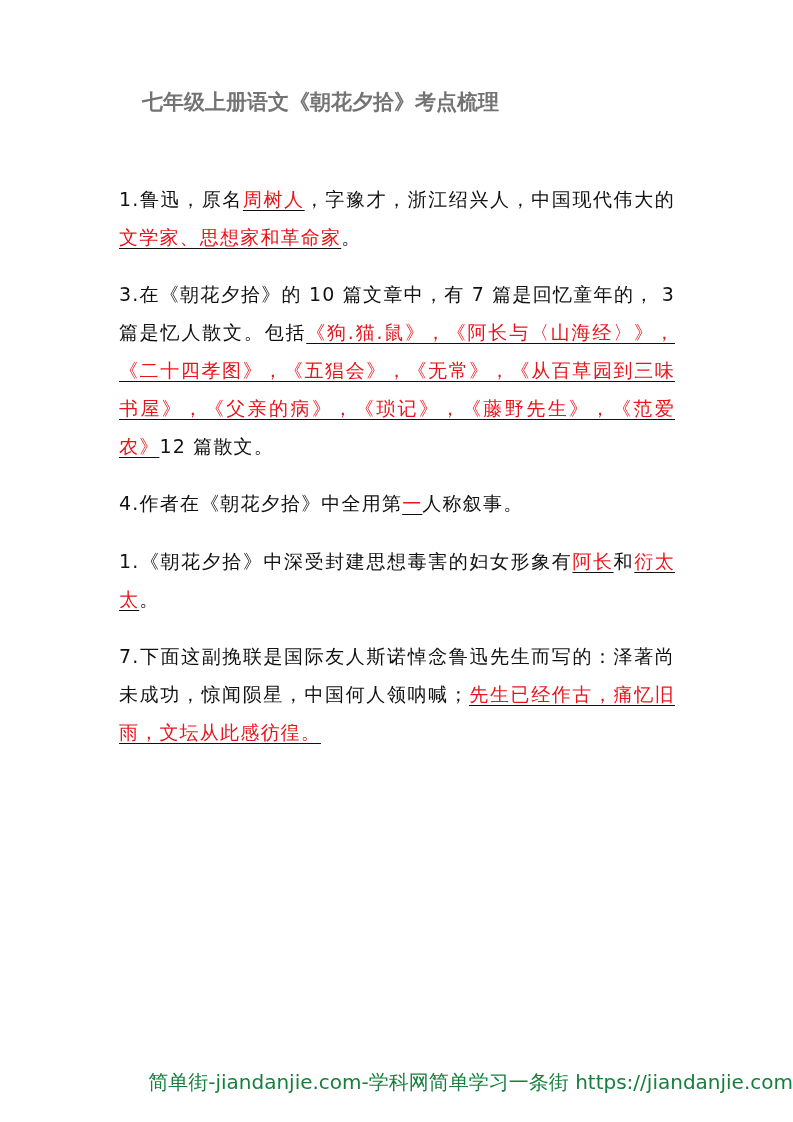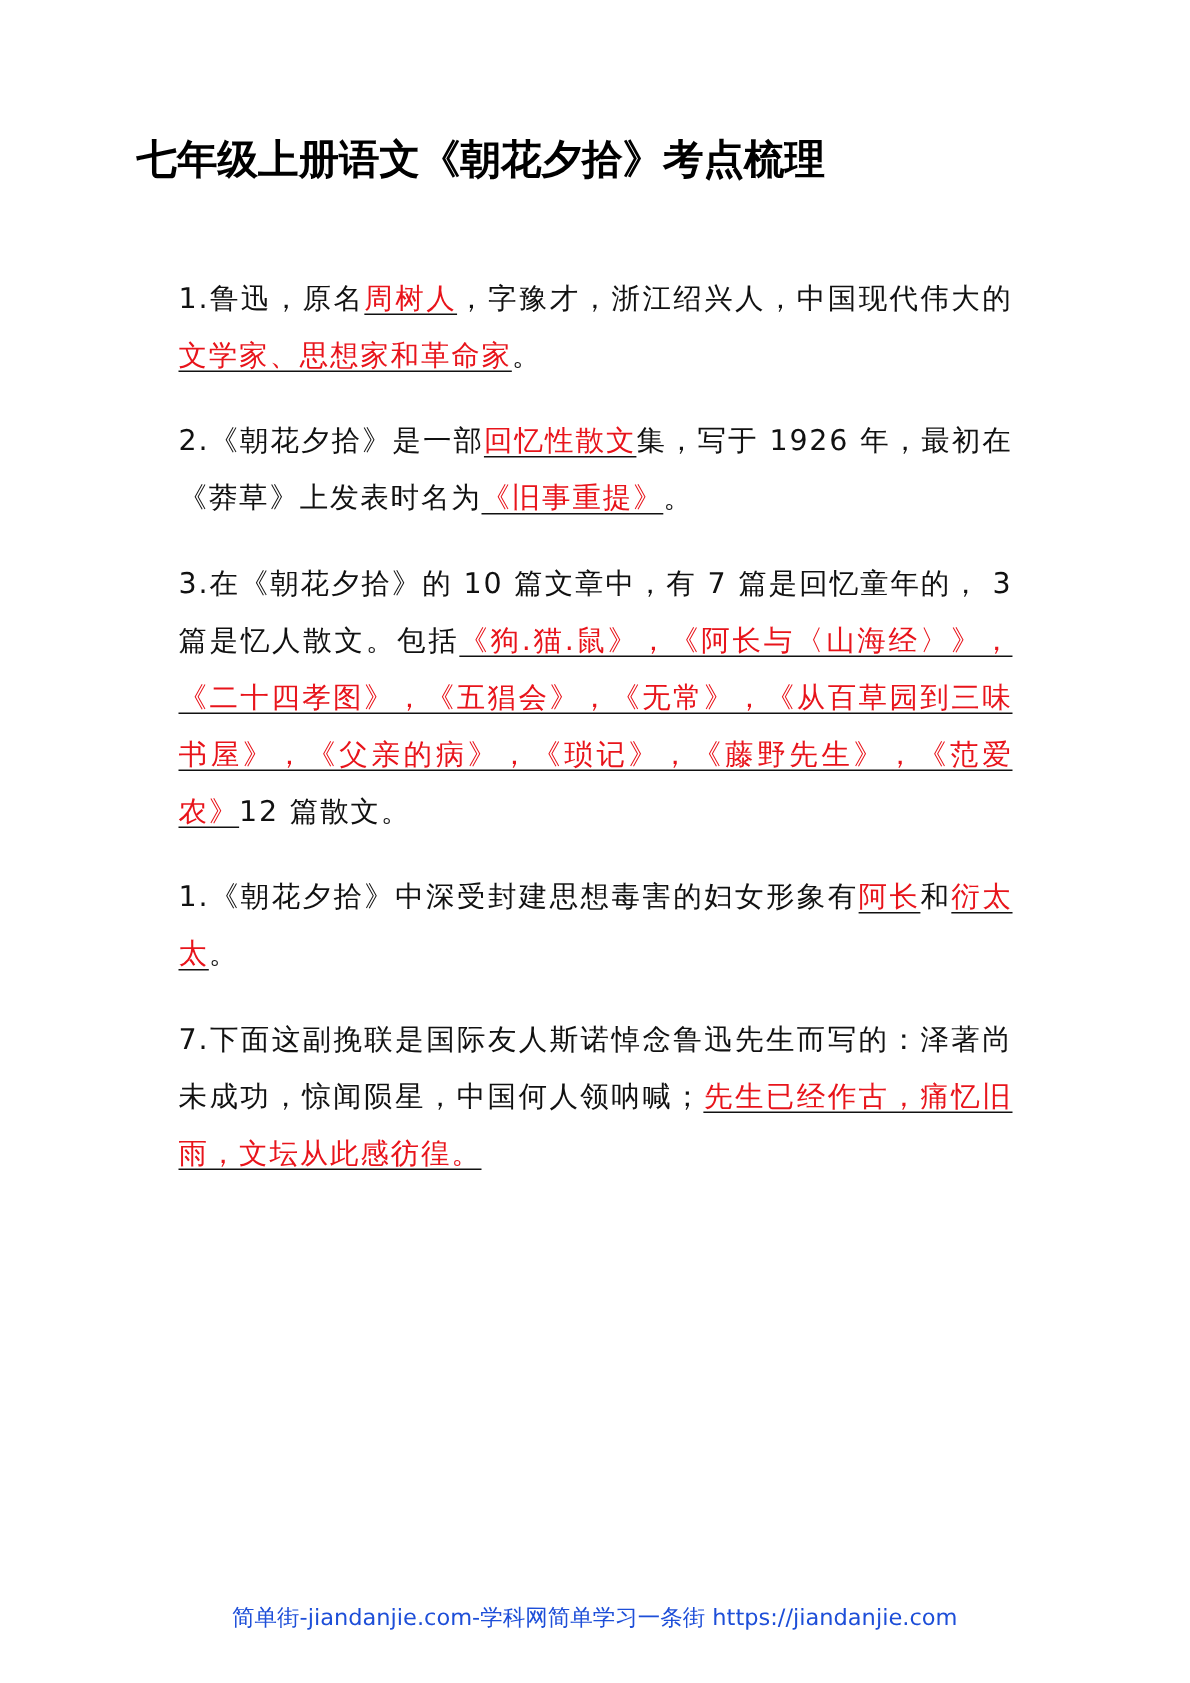--- a/index.html
+++ b/index.html
@@ -14,24 +14,24 @@
       overflow: hidden;
       font-family: "DejaVu Sans", "Liberation Sans", sans-serif;
       color: #111111;
     }
     .page-title {
       position: absolute;
       top: 88px;
       left: 0;
       width: 641px;
       text-align: center;
-      font-size: 27px;
+      font-size: 21px;
       font-weight: bold;
       letter-spacing: 0px;
-      color: #000000;
+      color: #737373;
     }
     .content {
       position: absolute;
       left: 119px;
       top: 164px;
       width: 556px;
     }
     .item {
       font-size: 19px;
       line-height: 38px;
@@ -47,40 +47,40 @@
       text-decoration: underline;
       text-decoration-color: #111111;
       text-underline-offset: 4px;
       text-decoration-thickness: 1px;
     }
     .footer {
       position: absolute;
       top: 1069px;
       left: 0;
       width: 793px;
-      text-align: center;
-      font-size: 15px;
-      color: #1d4ed8;
+      text-align: right;
+      font-size: 20px;
+      color: #15803d;
       font-family: "DejaVu Sans", sans-serif;
     }
   </style>
 </head>
 <body>
 
 <div class="page-title">七年级上册语文《朝花夕拾》考点梳理</div>
 
 <div class="content">
   <p class="item" style="margin-top:16px;">
     <span>1.鲁迅，原名</span><span class="ans">周树人</span><span>，字豫才，浙江绍兴人，中国现代伟大的</span><span class="ans">文学家、思想家和革命家</span><span>。</span>
   </p>
   <p class="item">
-    <span>2.《朝花夕拾》是一部</span><span class="ans">回忆性散文</span><span>集，写于 1926 年，最初在《莽草》上发表时名为</span><span class="ans">《旧事重提》</span><span>。</span>
+    <span>3.在《朝花夕拾》的 10 篇文章中，有 7  篇是回忆童年的，  3  篇是忆人散文。包括</span><span class="ans">《狗.猫.鼠》，《阿长与〈山海经〉》，《二十四孝图》，《五猖会》，《无常》，《从百草园到三味书屋》，《父亲的病》，《琐记》，《藤野先生》，《范爱农》</span><span>12 篇散文。</span>
   </p>
-  <p class="item">
-    <span>3.在《朝花夕拾》的 10 篇文章中，有 7  篇是回忆童年的，  3  篇是忆人散文。包括</span><span class="ans">《狗.猫.鼠》，《阿长与〈山海经〉》，《二十四孝图》，《五猖会》，《无常》，《从百草园到三味书屋》，《父亲的病》，《琐记》，《藤野先生》，《范爱农》</span><span>12 篇散文。</span>
+  <p class="item single">
+    <span>4.作者在《朝花夕拾》中全用第</span><span class="ans">一</span><span>人称叙事。</span>
   </p>
   <p class="item">
     <span>1.《朝花夕拾》中深受封建思想毒害的妇女形象有</span><span class="ans">阿长</span><span>和</span><span class="ans">衍太太</span><span>。</span>
   </p>
   <p class="item">
     <span>7.下面这副挽联是国际友人斯诺悼念鲁迅先生而写的：泽著尚未成功，惊闻陨星，中国何人领呐喊；</span><span class="ans">先生已经作古，痛忆旧雨，文坛从此感彷徨。</span>
   </p>
 </div>
 
 <div class="footer">简单街-jiandanjie.com-学科网简单学习一条街 https://jiandanjie.com</div>

